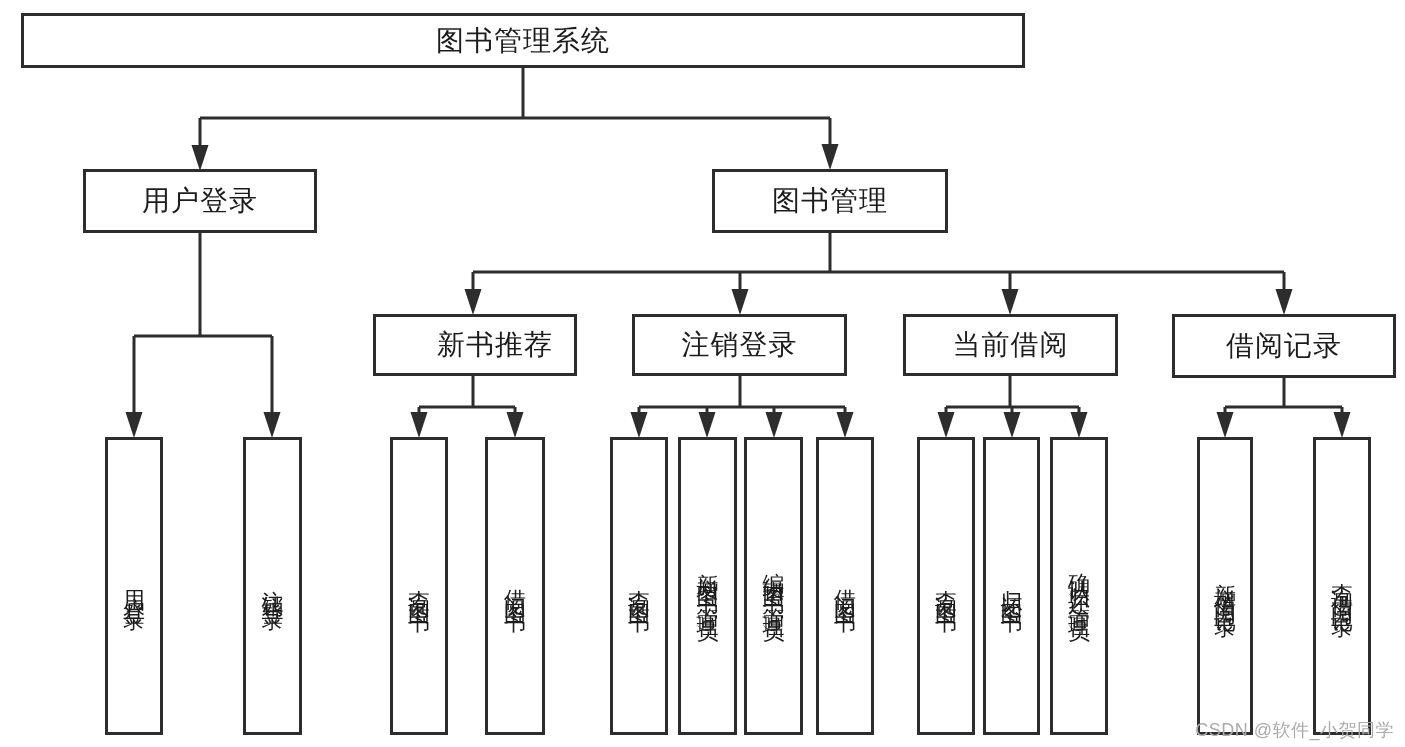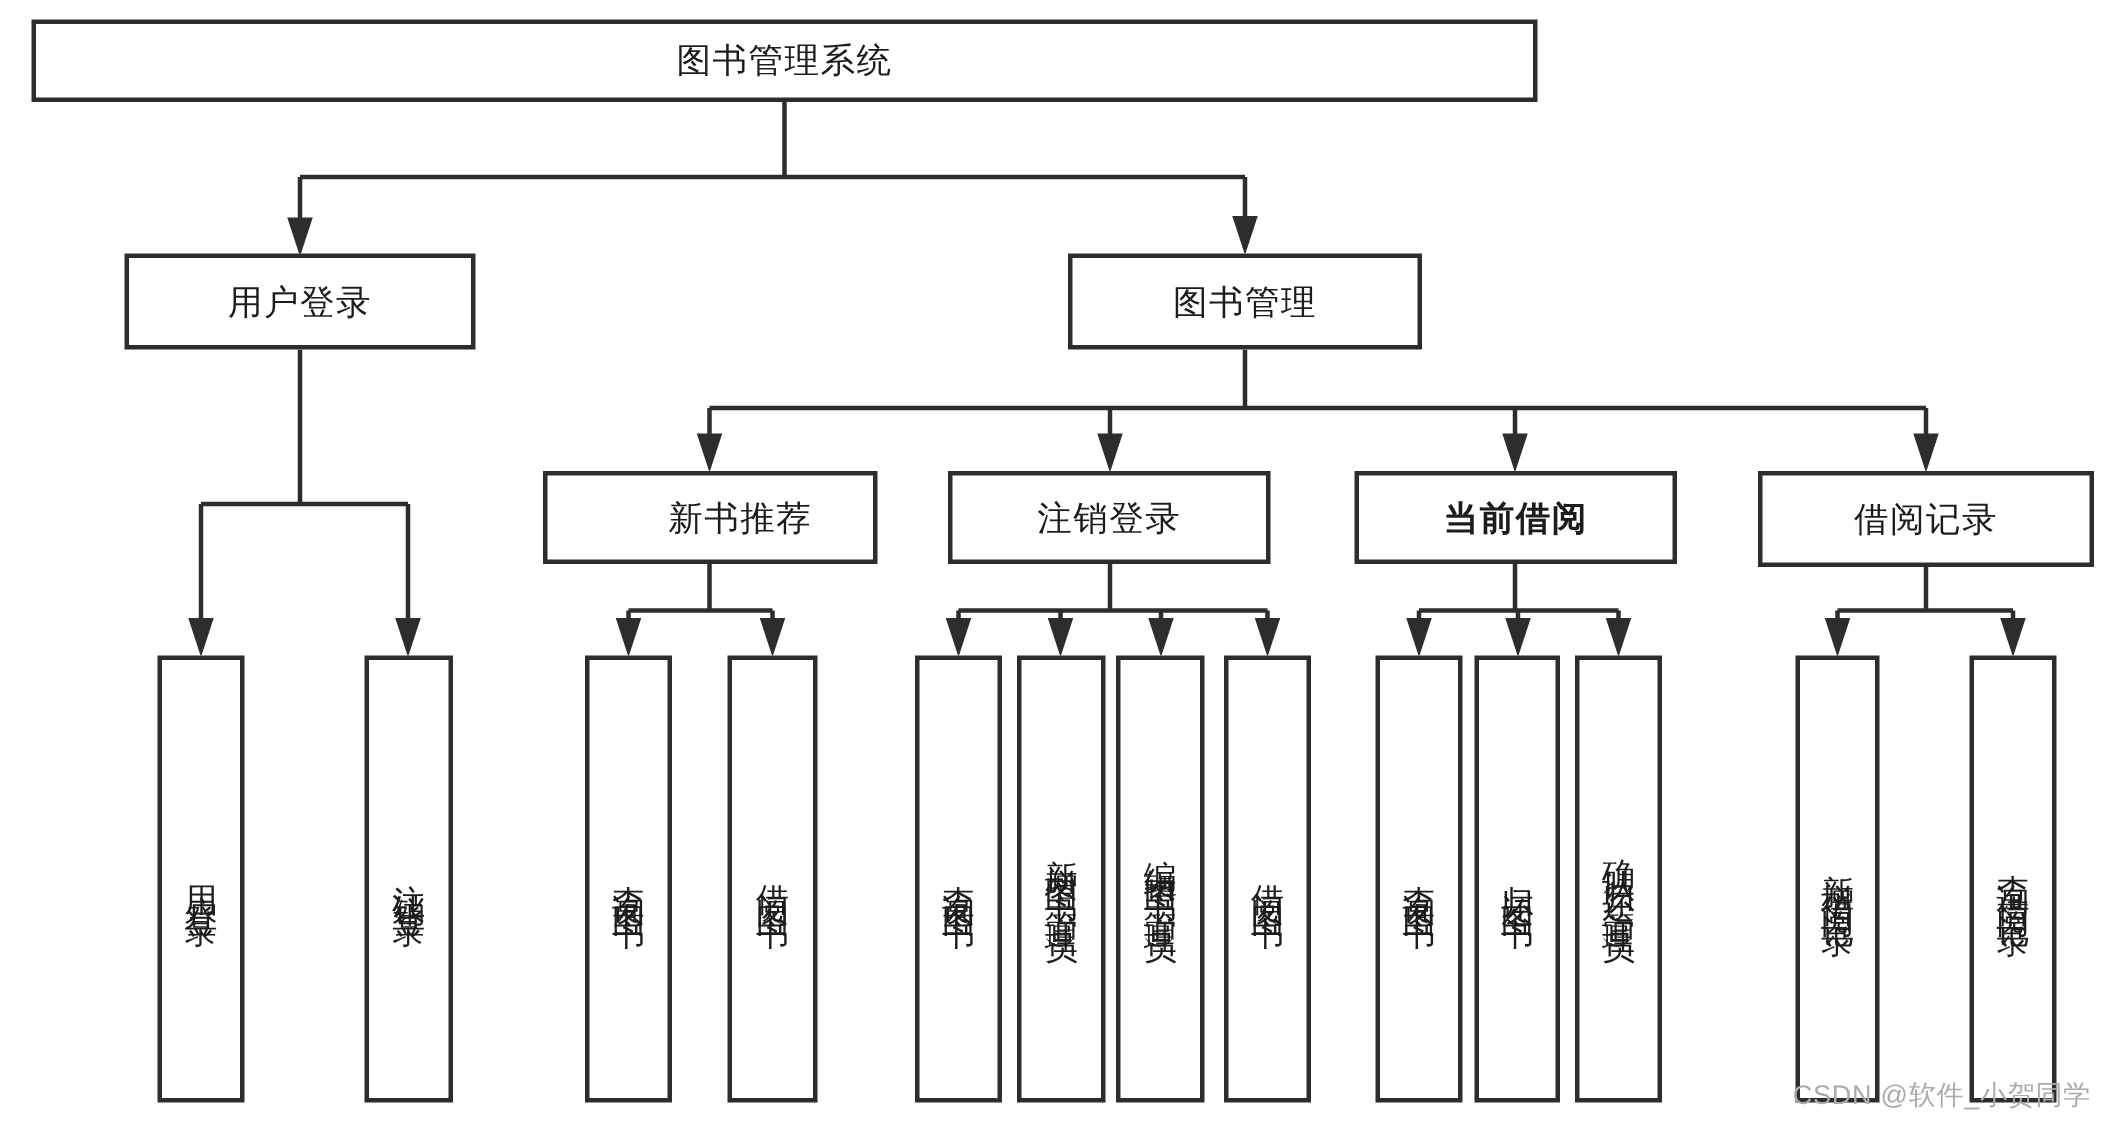--- a/index.html
+++ b/index.html
@@ -21,21 +21,21 @@
     box-sizing: border-box;
     border: 3px solid #2d2d2d;
     background: #ffffff;
     display: flex;
     align-items: center;
     justify-content: center;
     color: #1c1c1c;
     z-index: 1;
   }
   .node.h .label {
-    font-size: 23px;
+    font-size: 28px;
     letter-spacing: 1px;
     white-space: nowrap;
   }
   .node.v .vtext {
     writing-mode: vertical-rl;
     font-size: 22px;
     letter-spacing: 7px;
     line-height: 1;
   }
   .watermark {
@@ -91,27 +91,27 @@
     <span class="label">图书管理系统</span>
   </div>
 
   <div class="node h" style="left:83px; top:169px; width:234px; height:64px;">
     <span class="label">用户登录</span>
   </div>
   <div class="node h" style="left:712px; top:169px; width:236px; height:64px;text-align:right;">
     <span class="label">图书管理</span>
   </div>
 
-  <div class="node h" style="left:362px; top:314px; width:223px; height:62px;padding-left:40px;">
+  <div class="node h" style="left:373px; top:314px; width:204px; height:62px;padding-left:40px;">
     <span class="label">新书推荐</span>
   </div>
   <div class="node h" style="left:632px; top:314px; width:215px; height:62px;">
     <span class="label">注销登录</span>
   </div>
-  <div class="node h" style="left:903px; top:314px; width:215px; height:62px;font-weight:bold;">
+  <div class="node h" style="left:903px; top:314px; width:215px; height:62px;">
     <span class="label">当前借阅</span>
   </div>
   <div class="node h" style="left:1172px; top:314px; width:224px; height:64px;">
     <span class="label">借阅记录</span>
   </div>
 
   <div class="node v" style="left:105px; top:437px; width:58px; height:298px;">
     <span class="vtext">用户登录</span>
   </div>
   <div class="node v" style="left:243px; top:437px; width:59px; height:298px;">

